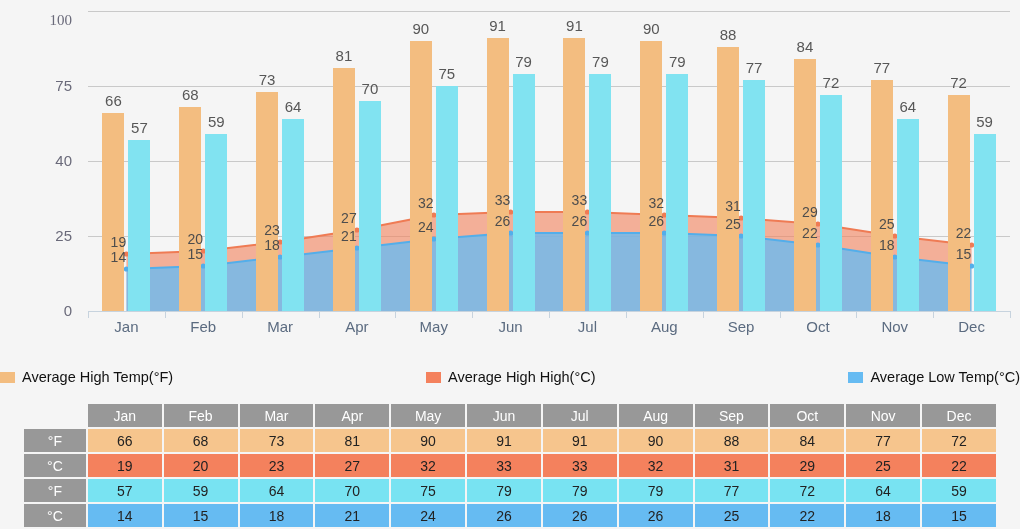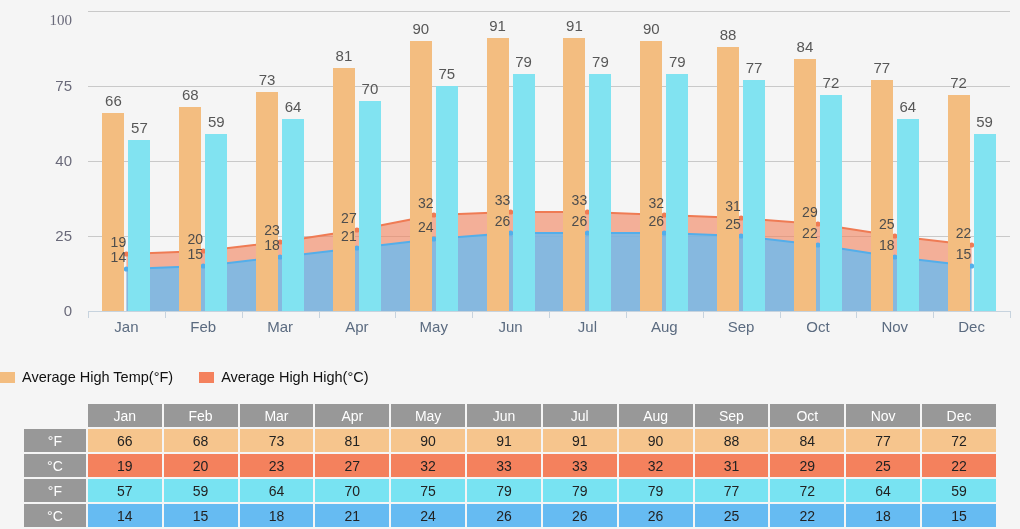--- a/index.html
+++ b/index.html
@@ -85,21 +85,21 @@
     font-size: 15px;
     color: #5b6b80;
   }
 
   
   #legend {
     position: absolute;
     left: 0; top: 364px;
     width: 1020px; height: 26px;
     display: flex;
-    justify-content: flex-start;
+    justify-content: space-between;
     align-items: center;
     gap: 26px;
   }
   .legend-item {
     display: flex; align-items: center; gap: 7px;
   }
   .legend-swatch {
     width: 15px; height: 11px;
     display: inline-block;
   }
@@ -307,20 +307,24 @@
   </div>
 
   <div id="legend">
       <div class="legend-item">
         <span class="legend-swatch" style="background: rgb(243, 189, 128);"></span>
         <span class="legend-text">Average High Temp(°F)</span>
       </div>
       <div class="legend-item">
         <span class="legend-swatch" style="background: rgb(244, 129, 93);"></span>
         <span class="legend-text">Average High High(°C)</span>
+      </div>
+      <div class="legend-item">
+        <span class="legend-swatch" style="background: rgb(102, 187, 242);"></span>
+        <span class="legend-text">Average Low Temp(°C)</span>
       </div>
     </div>
 
   <table id="data-table">
     <thead>
       <tr>
         <th class="corner"></th>
       <th class="month">Jan</th>
           <th class="month">Feb</th>
           <th class="month">Mar</th>

